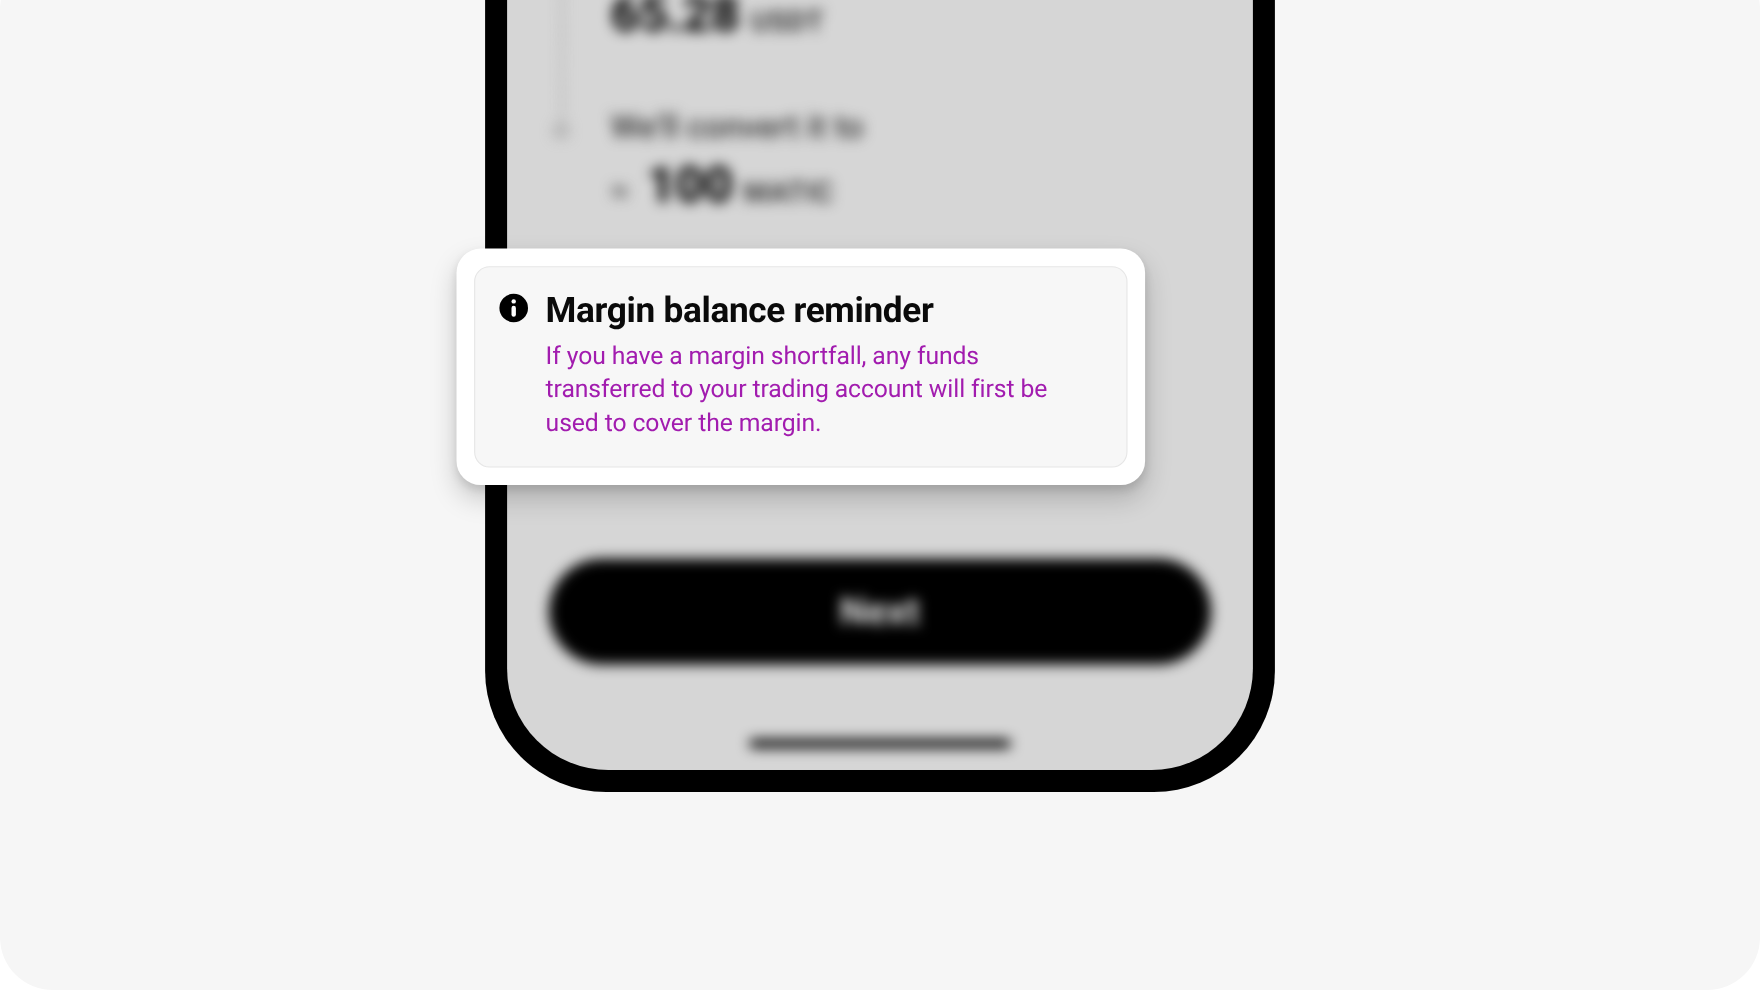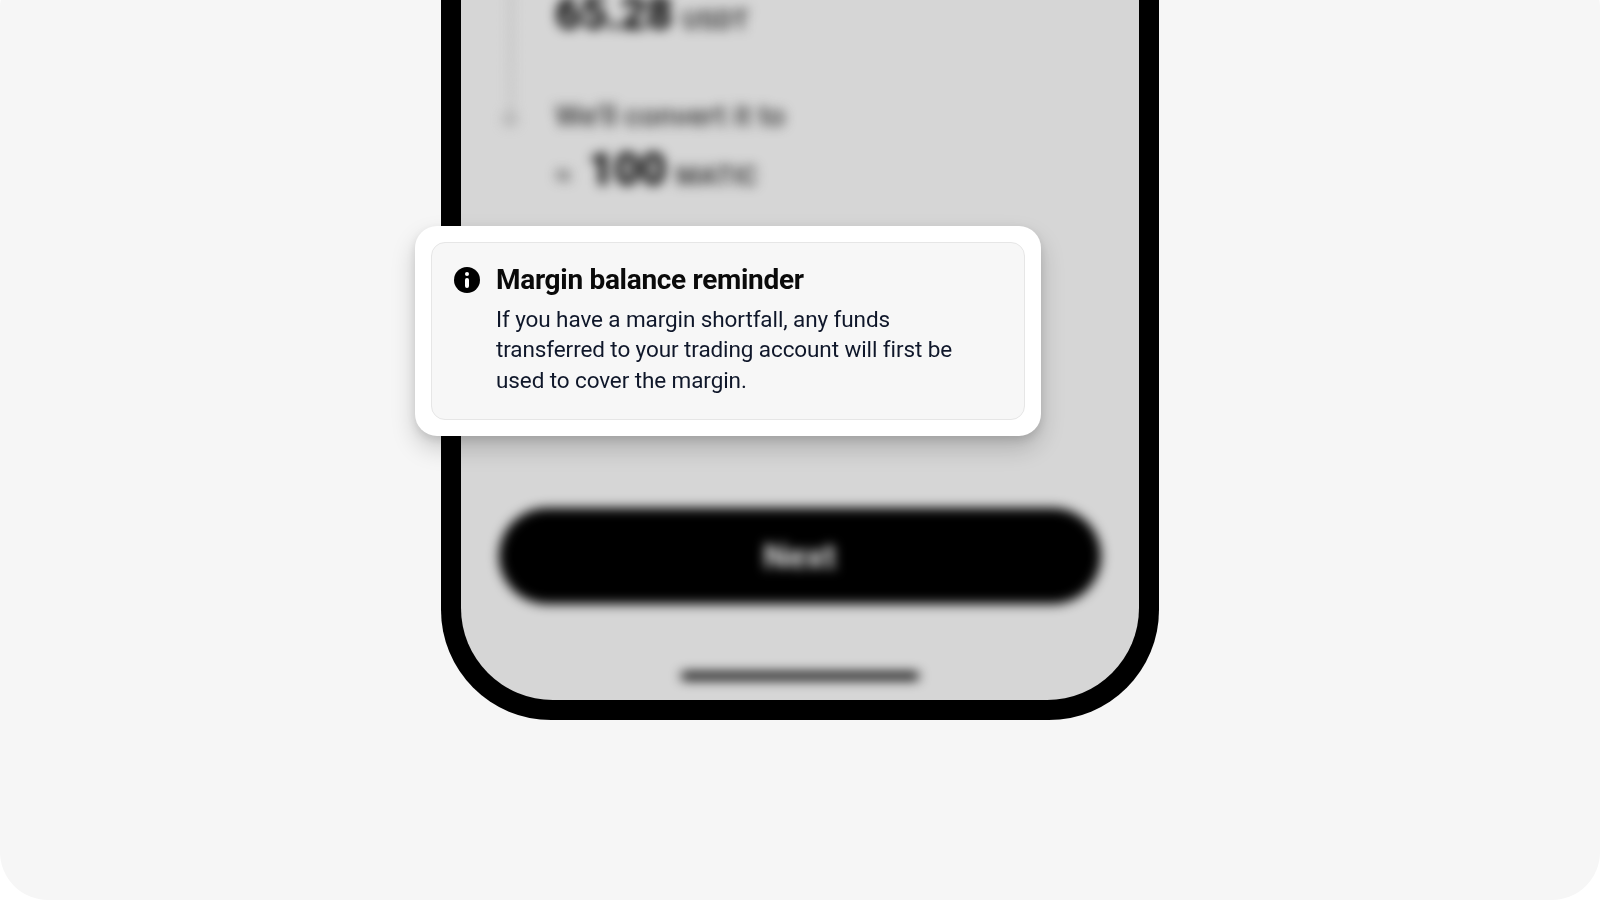--- a/index.html
+++ b/index.html
@@ -174,30 +174,30 @@
     transform: translateX(-50%);
     width: 4px;
     height: 10px;
     background: #fff;
     border-radius: 2px;
   }
   .reminder-text {
     flex: 1;
   }
   .reminder-title {
-    font-size: 28px;
+    font-size: 32px;
     font-weight: 700;
     color: #0a0a0a;
     margin-bottom: 8px;
     letter-spacing: -0.3px;
   }
   .reminder-body {
     font-size: 22.5px;
     line-height: 1.35;
-    color: #0f172a;
+    color: #a21caf;
     font-weight: 400;
     letter-spacing: -0.1px;
   }
 </style>
 </head>
 <body>
 
 <div class="outer-card">
   <div class="phone-frame">
     <div class="phone-screen">

